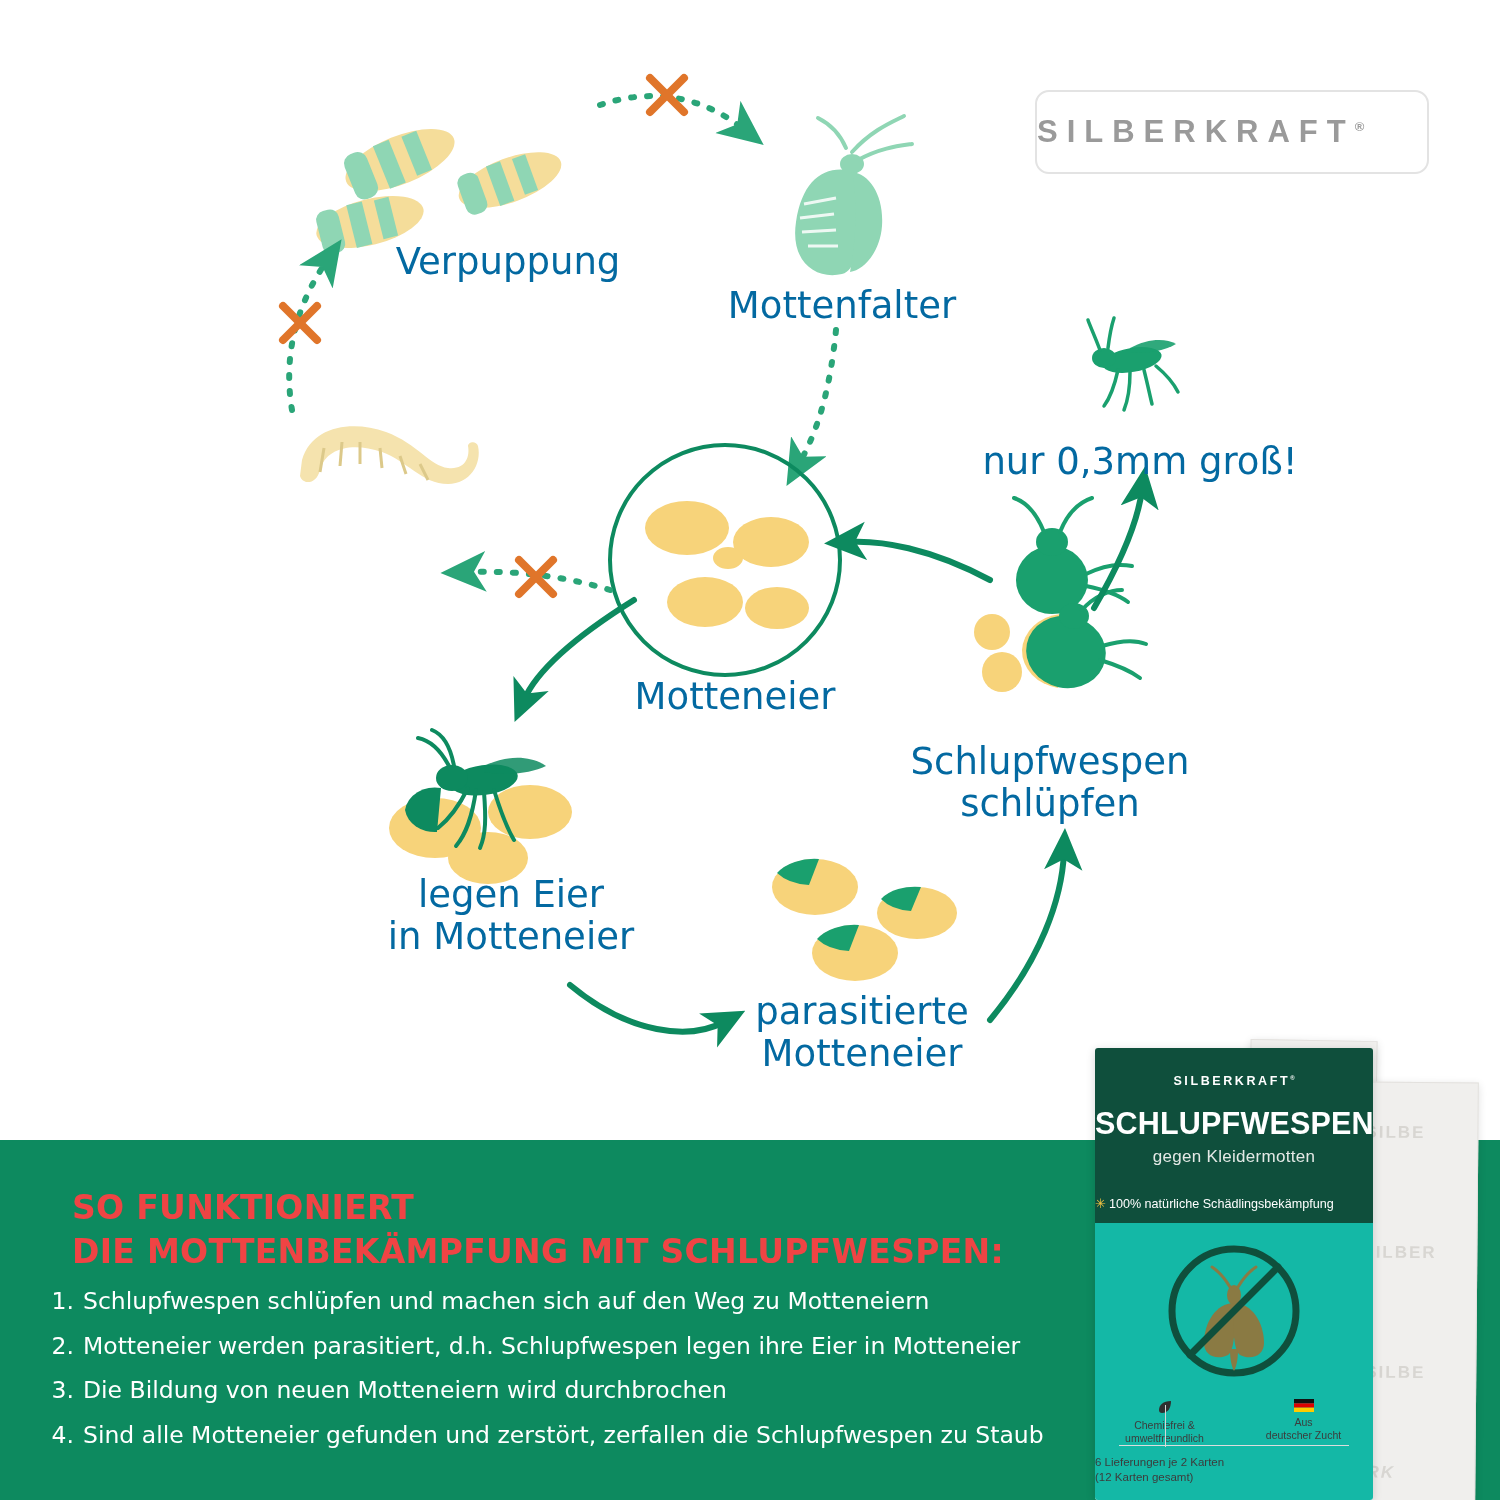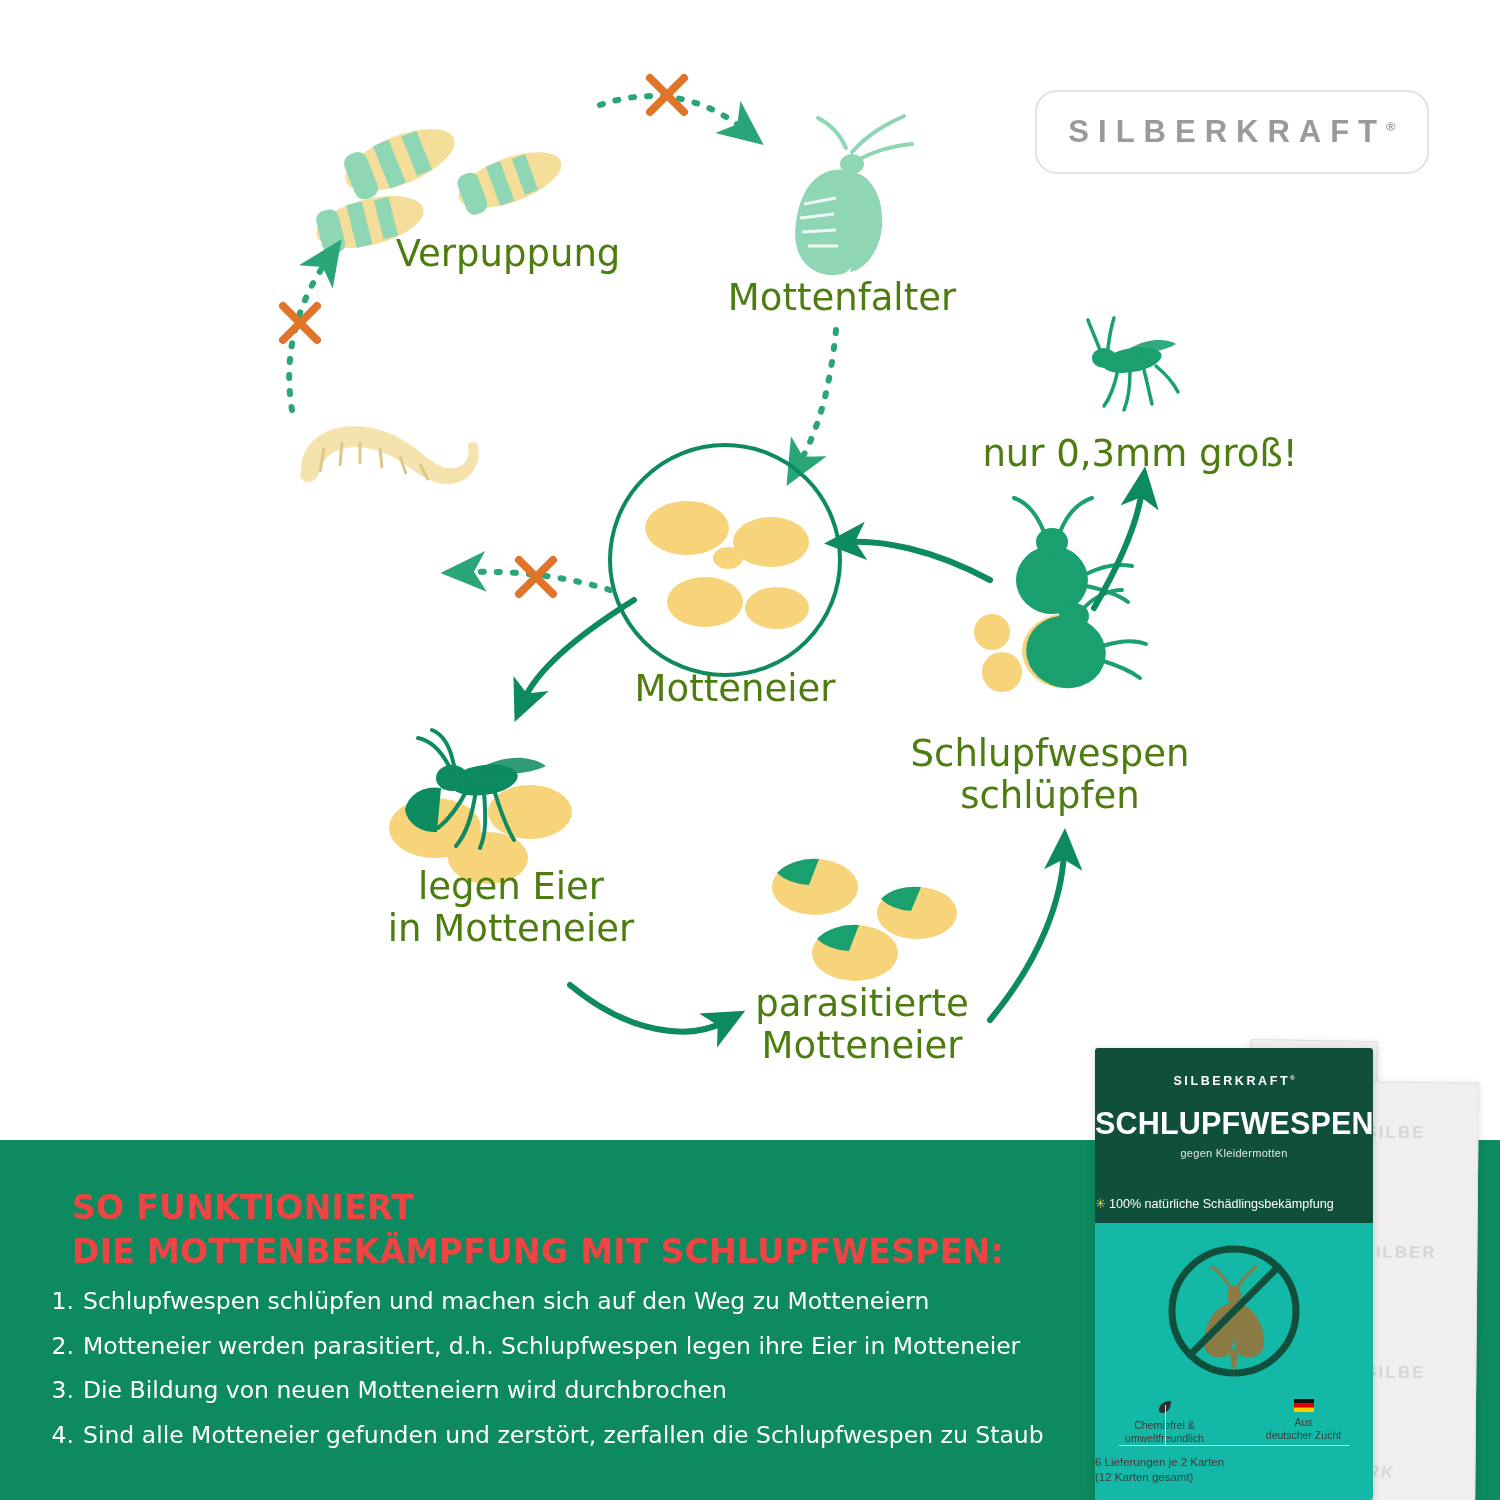--- a/index.html
+++ b/index.html
@@ -8,34 +8,34 @@
     background:#ffffff;
     font-family:"Liberation Sans", sans-serif;
     overflow:hidden;
     position:relative;
   }
   .stage{position:absolute;left:0;top:0;width:1500px;height:1500px;}
 
   
   .logo-box{
     position:absolute;left:1035px;top:90px;width:390px;height:80px;
-    border:2px solid #e3e3e3;border-radius:22px;
-    display:flex;align-items:center;justify-content:center;
+    border:2px solid #e3e3e3;border-radius:14px;
+    display:flex;align-items:center;justify-content:flex-start;
   }
   .logo-text{
     font-size:31px;letter-spacing:9px;color:#9a9a9a;font-weight:700;
     white-space:nowrap;
   }
   .logo-reg{font-size:13px;vertical-align:super;letter-spacing:0;}
 
   
   .lbl{
-    position:absolute;color:#4d7c0f;font-size:37px;line-height:1.14;
+    position:absolute;color:#0369a1;font-size:37px;line-height:1.14;
     font-family:"DejaVu Sans", sans-serif;
-    letter-spacing:0px;white-space:pre;
+    letter-spacing:0px;white-space:pre;margin-top:8px;
   }
   .lbl.center{text-align:center;transform:translateX(-50%);}
 
   
   .panel{
     position:absolute;left:0;top:1140px;width:1500px;height:360px;
     background:#0d8a5f;
   }
   .panel-title{
     position:absolute;left:72px;top:1186px;width:1000px;
@@ -64,21 +64,21 @@
     position:absolute;left:0;right:0;top:26px;text-align:center;
     color:#ffffff;font-size:12.5px;letter-spacing:2.6px;font-weight:700;
   }
   .pack-brand sup{font-size:6px;vertical-align:super;letter-spacing:0;}
   .pack-h1{
     position:absolute;left:0;right:0;top:58px;text-align:center;
     color:#ffffff;font-size:30.5px;font-weight:700;letter-spacing:0.2px;
   }
   .pack-h2{
     position:absolute;left:0;right:0;top:99px;text-align:center;
-    color:#e4e9e6;font-size:11px;letter-spacing:0.3px;
+    color:#e4e9e6;font-size:17px;letter-spacing:0.3px;
   }
   .pack-claim{
     position:absolute;left:0;right:0;bottom:12px;
     color:#ffffff;font-size:12.6px;
   }
   .pack-claim .spark{color:#f5c542;margin-right:3px;font-size:13px;}
   .pack-body{position:relative;height:277px;background:#14b8a6;}
   .no-moth{
     position:absolute;left:50%;top:14px;transform:translateX(-50%);
     width:148px;height:148px;

